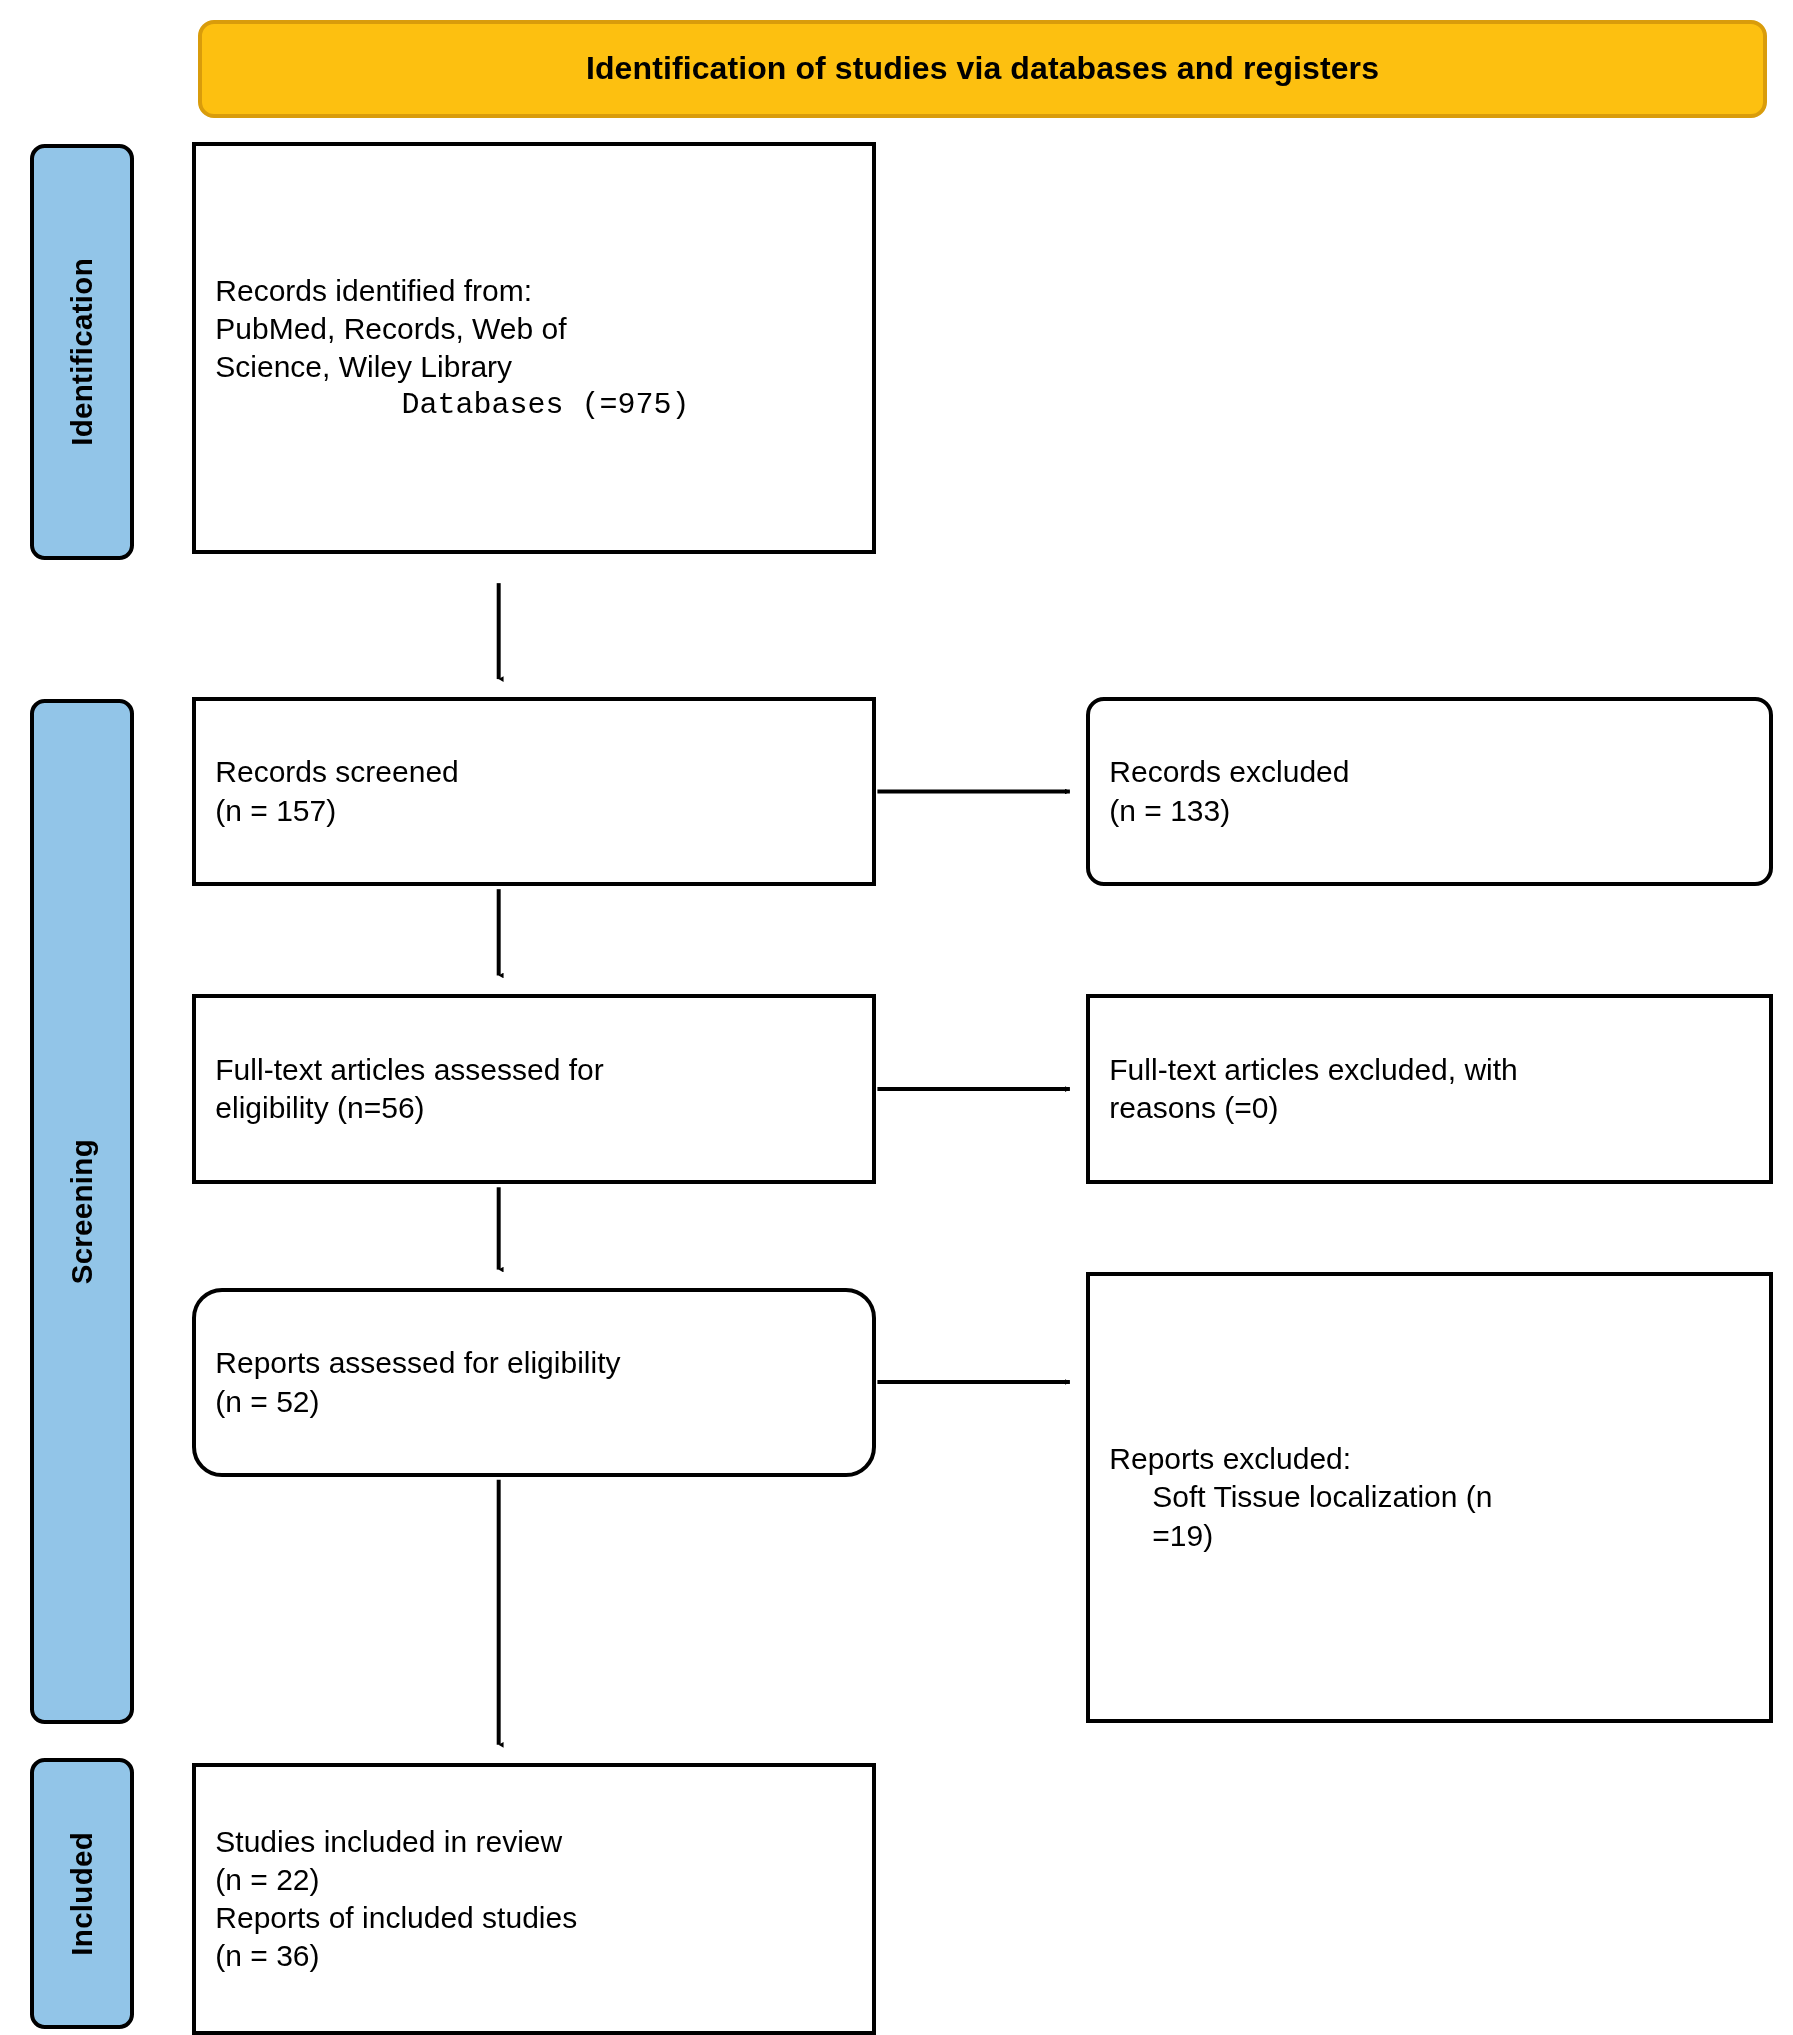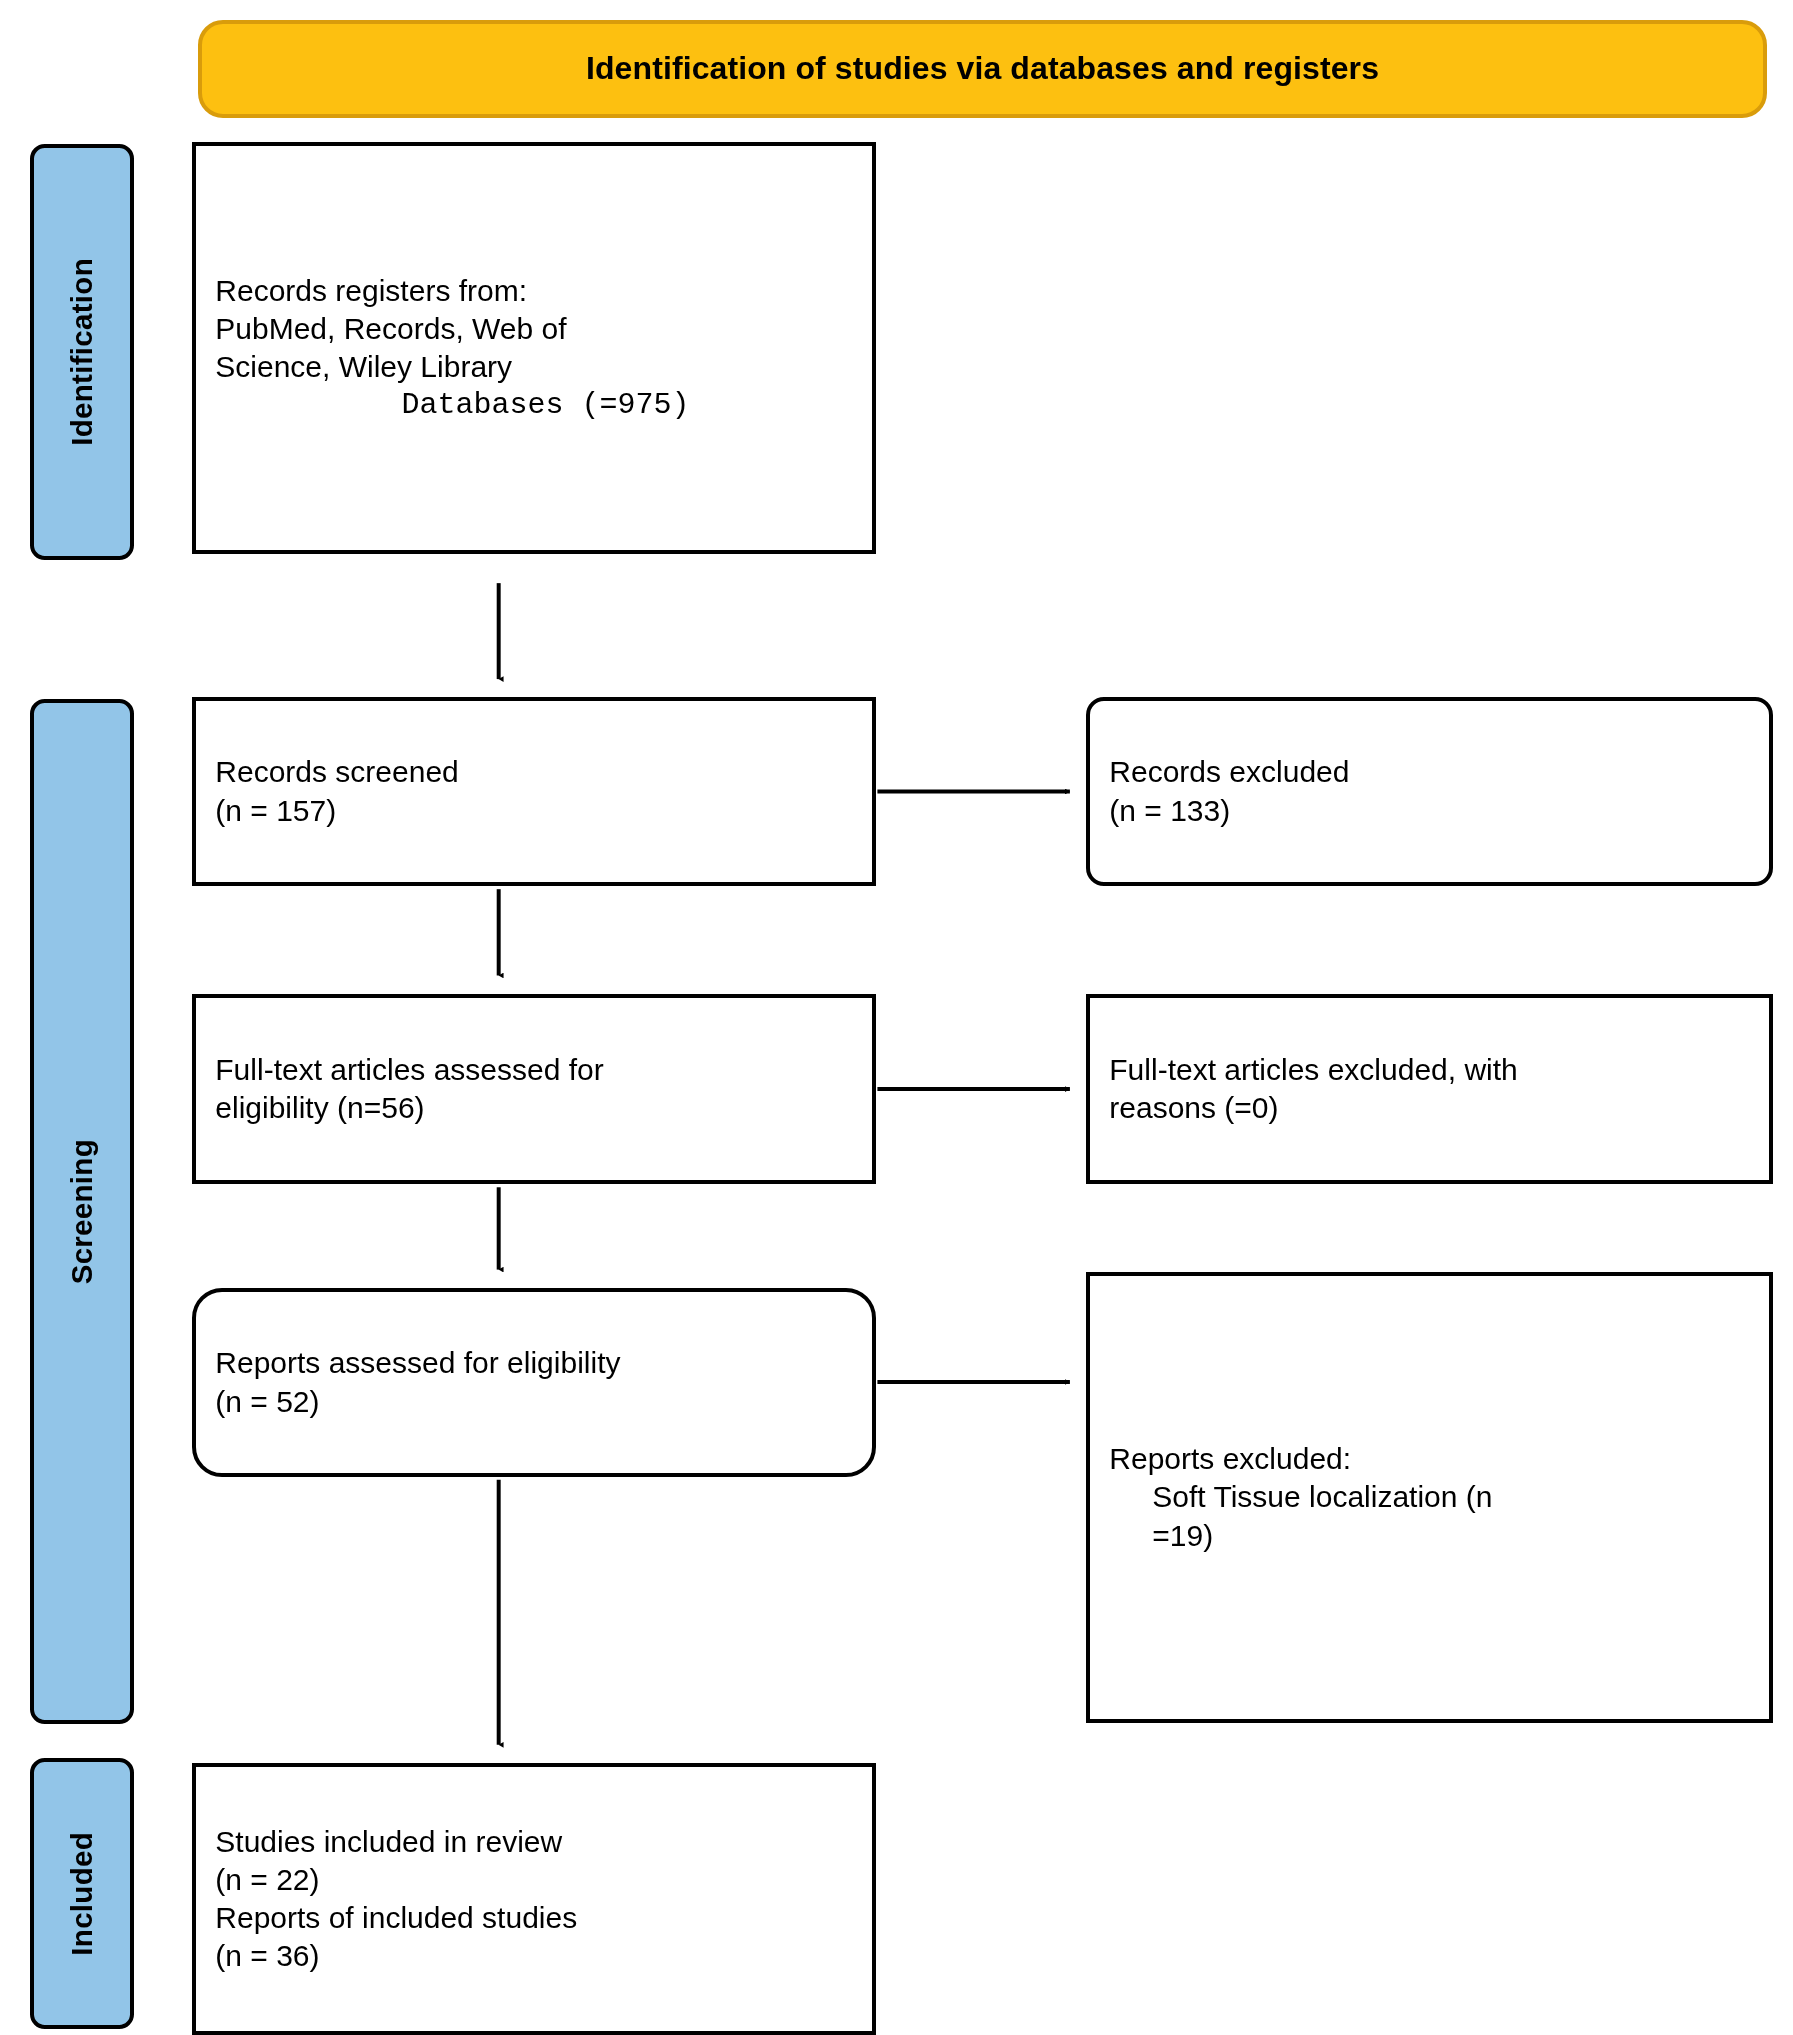--- a/index.html
+++ b/index.html
@@ -3,21 +3,21 @@
 <meta charset="utf-8">
 <title>PRISMA Flow Diagram</title>
 <style>
   html,body{margin:0;padding:0;background:#ffffff;}
   body{font-family:"Liberation Sans","DejaVu Sans",sans-serif;}
   #page{position:relative;width:1794px;height:2035px;background:#ffffff;overflow:hidden;}
 
   
   .banner{
     position:absolute;left:198px;top:20px;width:1569px;height:98px;
-    background:#FDC010;border:4px solid #D99C0B;border-radius:25px;
+    background:#FDC010;border:4px solid #D99C0B;border-radius:16px;
     box-sizing:border-box;display:flex;align-items:center;justify-content:center;
   }
   .banner-text{
     font-size:32px;font-weight:bold;color:#000;letter-spacing:0.1px;
     text-align:center;line-height:1.1;
   }
 
   
   .rail{
     position:absolute;left:29.5px;width:104px;
@@ -102,21 +102,21 @@
 
       <line x1="1545" y1="1394" x2="1884" y2="1394" marker-end="url(#ah-right)"></line>
 
       <line x1="1545" y1="1918" x2="1884" y2="1918" marker-end="url(#ah-right)"></line>
 
       <line x1="1545" y1="2434" x2="1884" y2="2434" marker-end="url(#ah-right)"></line>
     </g>
   </svg>
 
   <div class="box" id="box-identified">
-    <p>Records registers from:</p>
+    <p>Records identified from:</p>
     <p>PubMed, Records, Web of</p>
     <p>Science, Wiley Library</p>
     <p class="last">Databases (=975)</p>
   </div>
 
   <div class="box" id="box-screened">
     <p>Records screened</p>
     <p>(n = 157)</p>
   </div>
 

